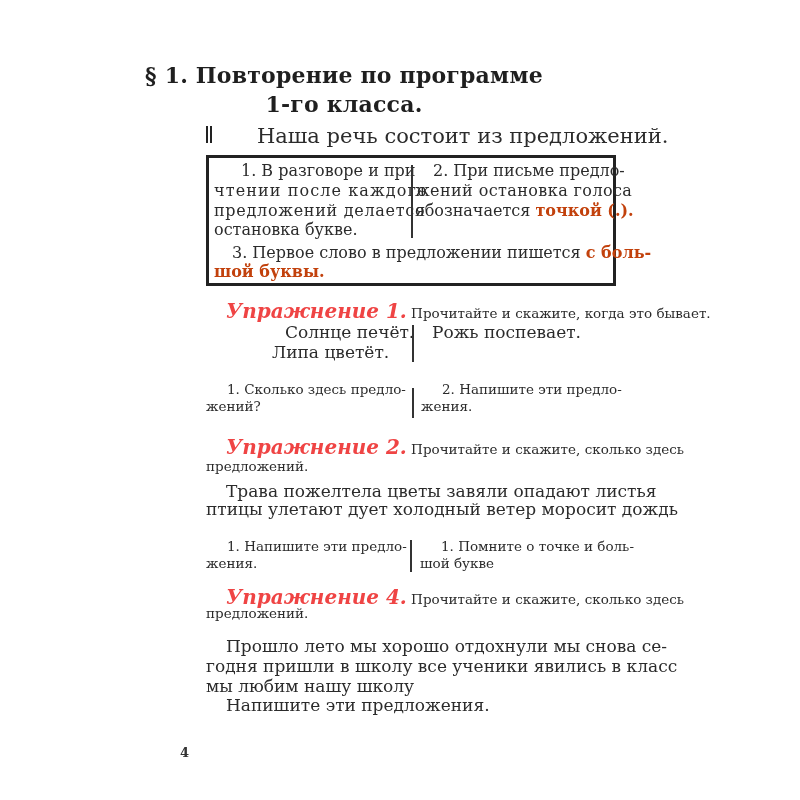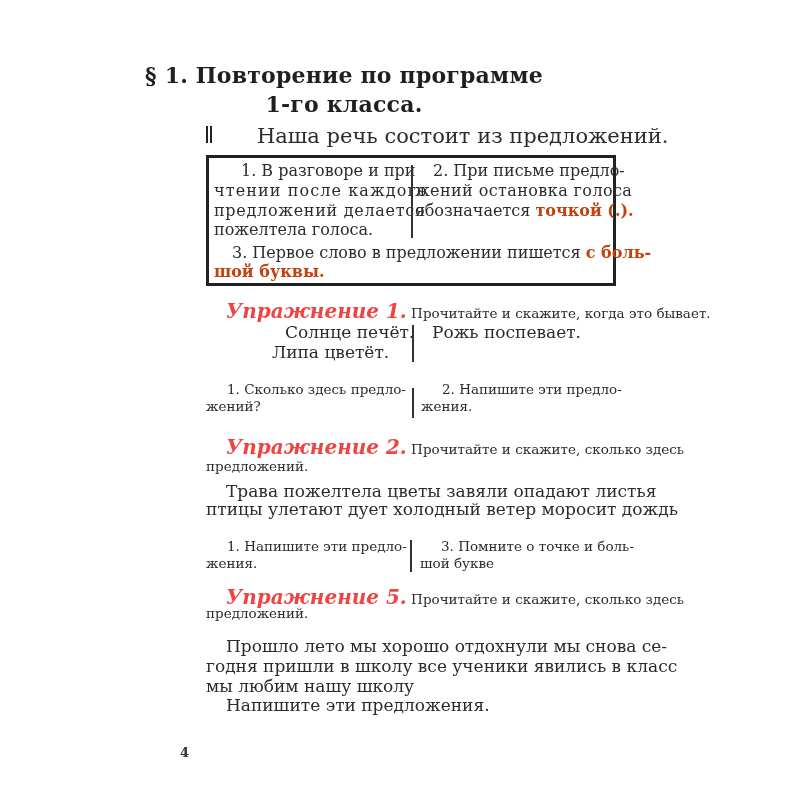--- a/index.html
+++ b/index.html
@@ -35,21 +35,21 @@
 <div class="abs title" style="top:62px;">§ 1. Повторение по программе</div>
 <div class="abs title" style="top:91px;">1-го класса.</div>
 
 <div class="abs bars"></div>
 <div class="abs rule-text" style="left:257px; top:124px;">Наша речь состоит из предложений.</div>
 
 <div class="abs box"></div>
 <div class="abs box-line" style="left:241px; top:161px;">1. В разговоре и при</div>
 <div class="abs box-line" style="left:214px; top:181px; letter-spacing:1.1px;">чтении после каждого</div>
 <div class="abs box-line" style="left:214px; top:201px; letter-spacing:0.7px;">предложений делается</div>
-<div class="abs box-line" style="left:214px; top:220px;">пожелтела голоса.</div>
+<div class="abs box-line" style="left:214px; top:220px;">остановка букве.</div>
 
 <div class="abs vdiv" style="left:411px; top:165px; height:73px;"></div>
 
 <div class="abs box-line" style="left:433px; top:161px;">2. При письме предло-</div>
 <div class="abs box-line" style="left:415px; top:181px; letter-spacing:0.4px;">жений остановка голоса</div>
 <div class="abs box-line" style="left:415px; top:201px;"><span>обозначается </span><span class="bold">точкой (.).</span></div>
 
 <div class="abs box-line" style="left:232px; top:243px;"><span>3. Первое слово в предложении пишется </span><span class="bold">с боль-</span></div>
 <div class="abs box-line bold" style="left:214px; top:262px;">шой буквы.</div>
 
@@ -66,23 +66,23 @@
 <div class="abs small" style="left:421px; top:398px;">жения.</div>
 
 <div class="abs" style="left:226px; top:435px;"><span class="ex-title">Упражнение 2.</span><span class="ex-rest"> Прочитайте и скажите, сколько здесь</span></div>
 <div class="abs ex-rest" style="left:206px; top:458px;">предложений.</div>
 <div class="abs body-text" style="left:226px; top:481px;">Трава пожелтела цветы завяли опадают листья</div>
 <div class="abs body-text" style="left:206px; top:499px;">птицы улетают дует холодный ветер моросит дождь</div>
 
 <div class="abs small" style="left:227px; top:538px;">1. Напишите эти предло-</div>
 <div class="abs small" style="left:206px; top:555px;">жения.</div>
 <div class="abs vdiv" style="left:410px; top:540px; height:32px;"></div>
-<div class="abs small" style="left:441px; top:538px;">3. Помните о точке и боль-</div>
+<div class="abs small" style="left:441px; top:538px;">1. Помните о точке и боль-</div>
 <div class="abs small" style="left:420px; top:555px;">шой букве</div>
 
-<div class="abs" style="left:226px; top:585px;"><span class="ex-title">Упражнение 5.</span><span class="ex-rest"> Прочитайте и скажите, сколько здесь</span></div>
+<div class="abs" style="left:226px; top:585px;"><span class="ex-title">Упражнение 4.</span><span class="ex-rest"> Прочитайте и скажите, сколько здесь</span></div>
 <div class="abs ex-rest" style="left:206px; top:605px;">предложений.</div>
 <div class="abs body-text" style="left:226px; top:636px;">Прошло лето мы хорошо отдохнули мы снова се-</div>
 <div class="abs body-text" style="left:206px; top:656px;">годня пришли в школу все ученики явились в класс</div>
 <div class="abs body-text" style="left:206px; top:676px;">мы любим нашу школу</div>
 <div class="abs body-text" style="left:226px; top:695px;">Напишите эти предложения.</div>
 
 <div class="abs pagenum" style="left:180px; top:745px;">4</div>
 
 </body></html>

